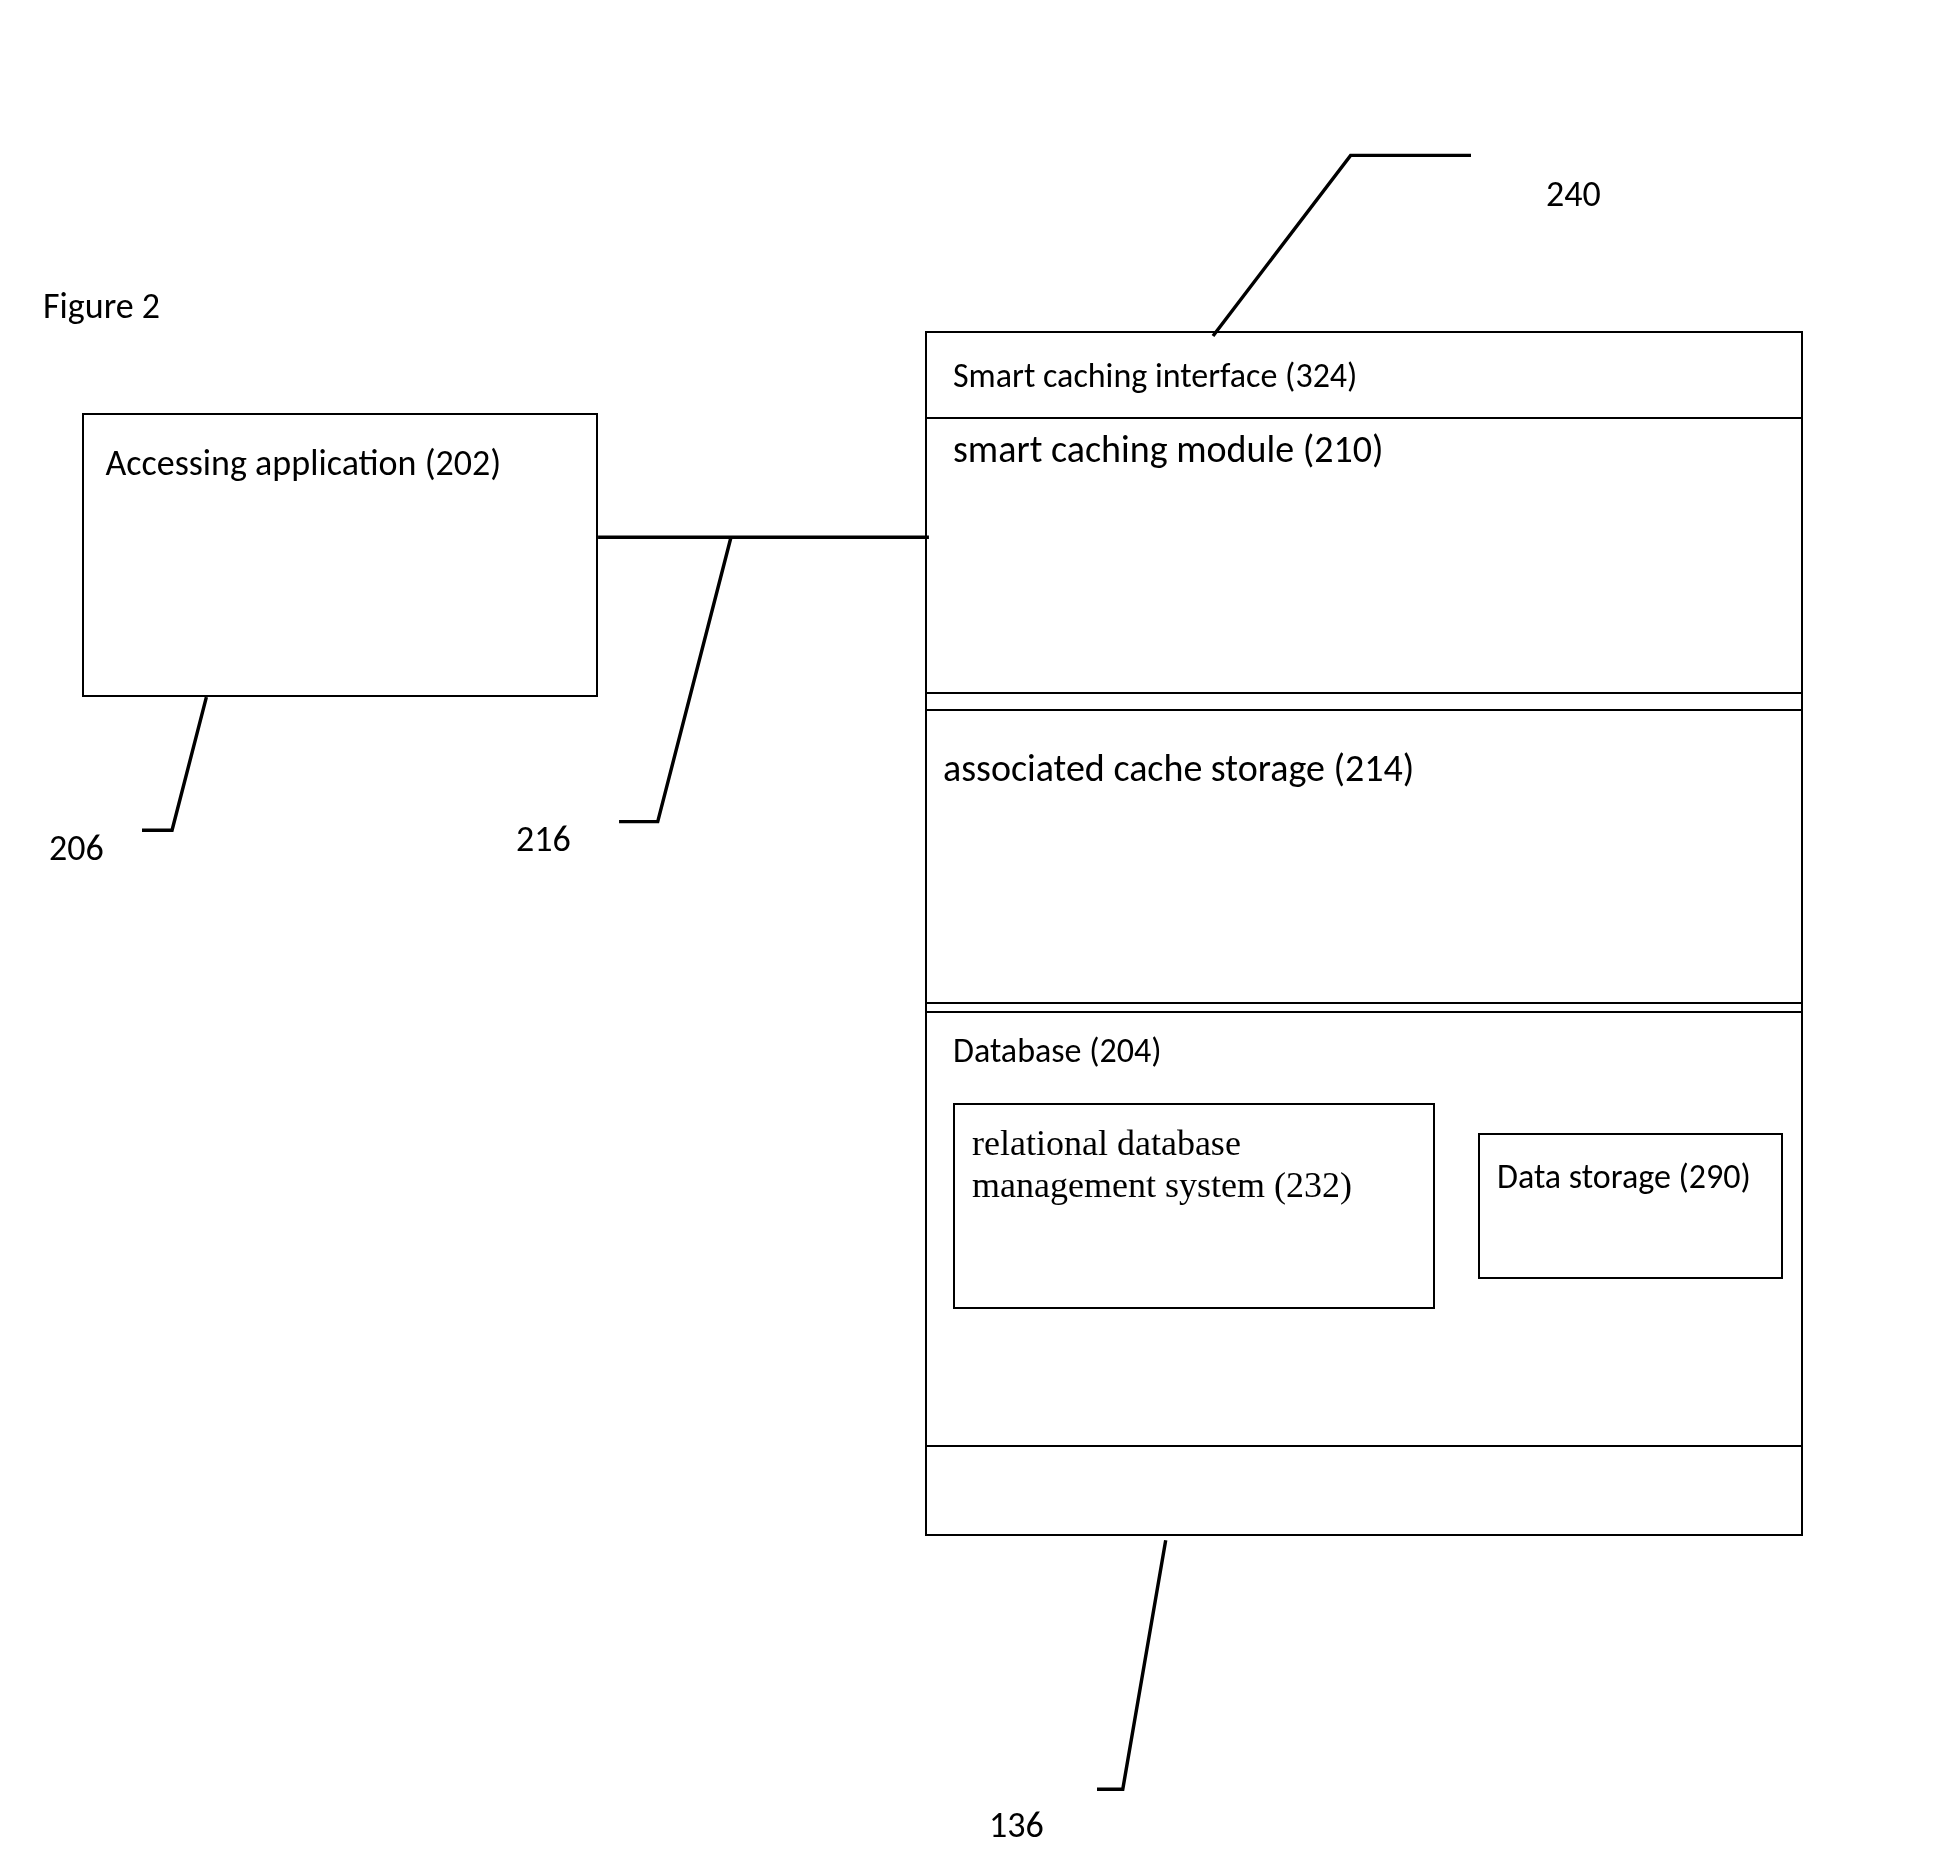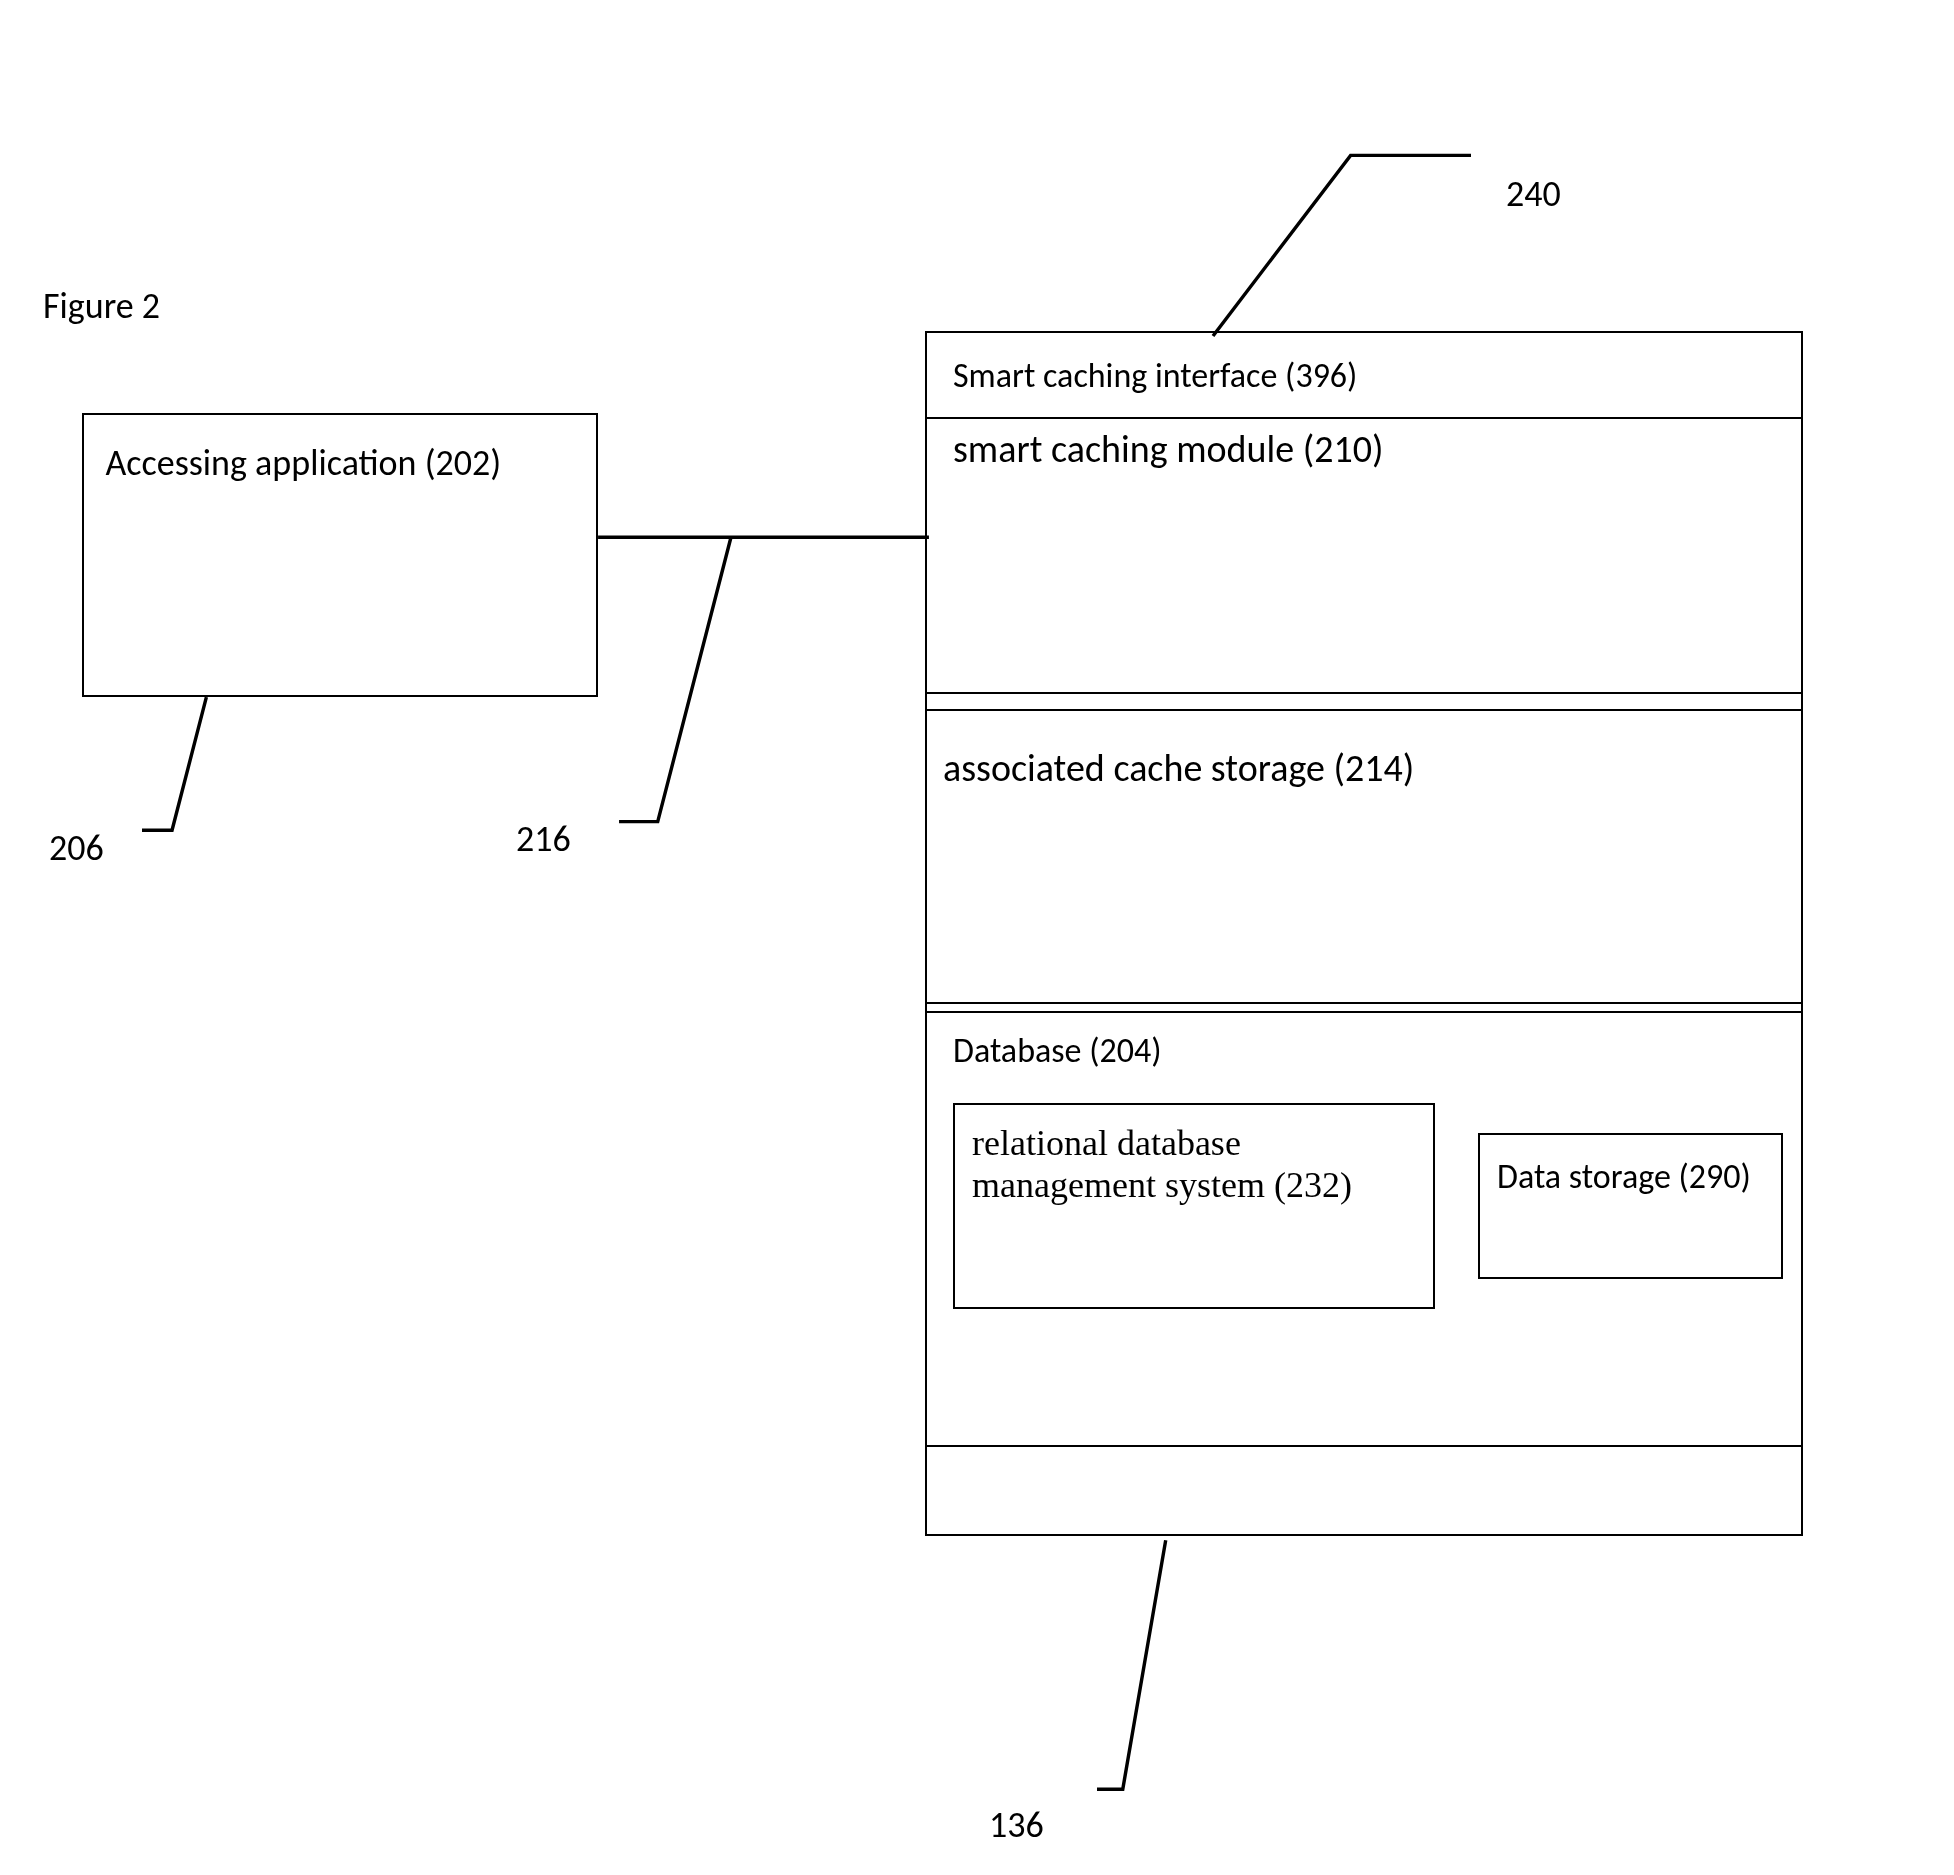--- a/index.html
+++ b/index.html
@@ -93,21 +93,21 @@
       height: 146px;
       border: 2.6px solid black;
       padding: 21.5px 17px;
       font-size: 34px;
     }
     .spacer-3 {
       height: 77px;
     }
     .label-240 {
       position: absolute;
-      left: 1506px;
+      left: 1546px;
       top: 172px;
       font-size: 36px;
       text-align: right;
     }
     .label-206 {
       position: absolute;
       left: 49px;
       top: 826px;
       font-size: 36px;
     }
@@ -132,21 +132,21 @@
 <body>
 
 <div class="figure-title">Figure 2</div>
 
 <div class="accessing-app-box">
   <span>Accessing application (202)</span>
 </div>
 
 <div class="main-container">
   <div class="smart-caching-interface">
-    <span>Smart caching interface (396)</span>
+    <span>Smart caching interface (324)</span>
   </div>
   <div class="smart-caching-module">
     <span>smart caching module (210)</span>
   </div>
   <div class="spacer-1"></div>
   <div class="associated-cache-storage">
     <span>associated cache storage (214)</span>
   </div>
   <div class="spacer-2"></div>
   <div class="database-section">

